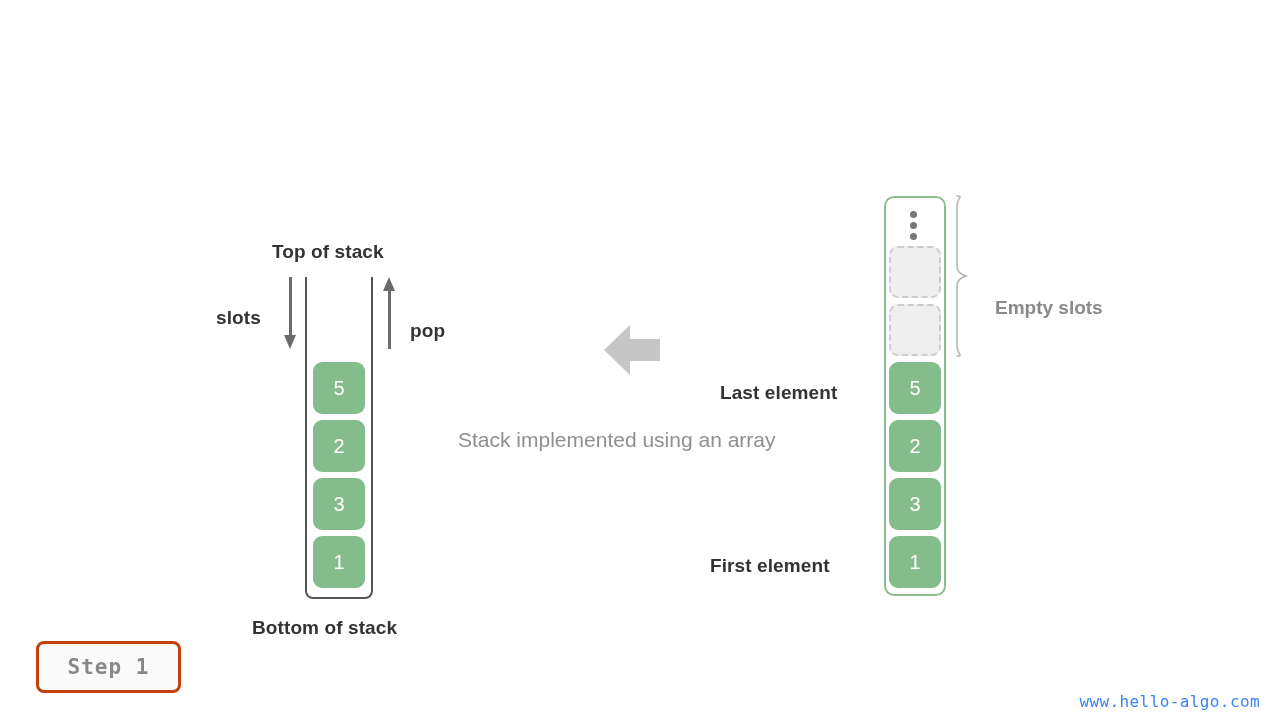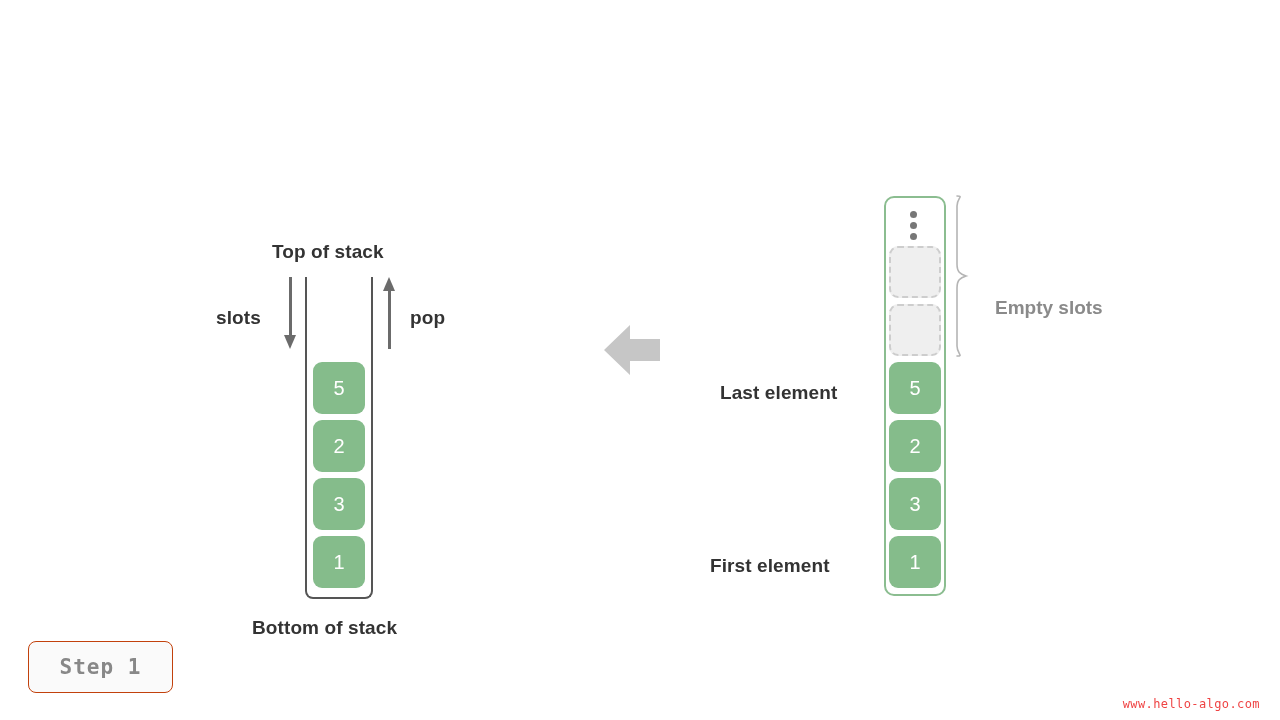--- a/index.html
+++ b/index.html
@@ -184,60 +184,60 @@
     position: absolute;
     left: 954px;
     top: 194px;
     width: 20px;
     height: 164px;
   }
 
   
   #step-badge {
     position: absolute;
-    left: 28px;
+    left: 36px;
     top: 641px;
     width: 145px;
     height: 52px;
-    border: 1px solid #c2410c;
+    border: 3px solid #c2410c;
     border-radius: 8px;
     background: #fafafa;
     display: flex;
     align-items: center;
     justify-content: center;
     color: #888888;
     font-family: "DejaVu Sans Mono", monospace;
     font-size: 21px;
     font-weight: bold;
     letter-spacing: 1px;
     box-sizing: border-box;
   }
 
   
   #watermark {
     position: absolute;
     right: 20px;
     bottom: 9px;
-    color: #ef4444;
+    color: #3b82f6;
     font-family: "DejaVu Sans Mono", monospace;
-    font-size: 12px;
+    font-size: 16px;
     letter-spacing: 0.4px;
     margin-left: 40px;
   }
 </style>
 </head>
 <body>
 
 <div class="canvas">
 
   <div class="label-dark" style="left:272px; top:241px;">Top of stack</div>
 
   <div class="label-dark" style="left:216px; top:307px;">slots</div>
 
-  <div class="label-dark" style="left:410px; top:307px;">pop</div>
+  <div class="label-dark" style="left:410px; top:320px;">pop</div>
 
   <div class="arrow-v" id="push-arrow">
     <div class="shaft"></div>
     <div class="head"></div>
   </div>
 
   <div class="arrow-v" id="pop-arrow">
     <div class="shaft"></div>
     <div class="head"></div>
   </div>
@@ -256,20 +256,21 @@
   </div>
 
   <div class="label-dark" style="left:252px; top:617px;">Bottom of stack</div>
 
   <div id="transform-arrow">
     <svg width="56" height="52" viewBox="0 0 56 52" xmlns="http://www.w3.org/2000/svg">
       <polygon points="0,26 26,1 26,15 56,15 56,37 26,37 26,51" fill="#c6c6c6"></polygon>
     </svg>
   </div>
 
+  <div class="caption" style="left:458px; top:428px;">Stack implemented using an array</div>
 
   <div id="array-container"></div>
 
   <div id="ellipsis-dots">
     <span></span>
       <span></span>
       <span></span>
   </div>
 
   <div class="cells-right">

